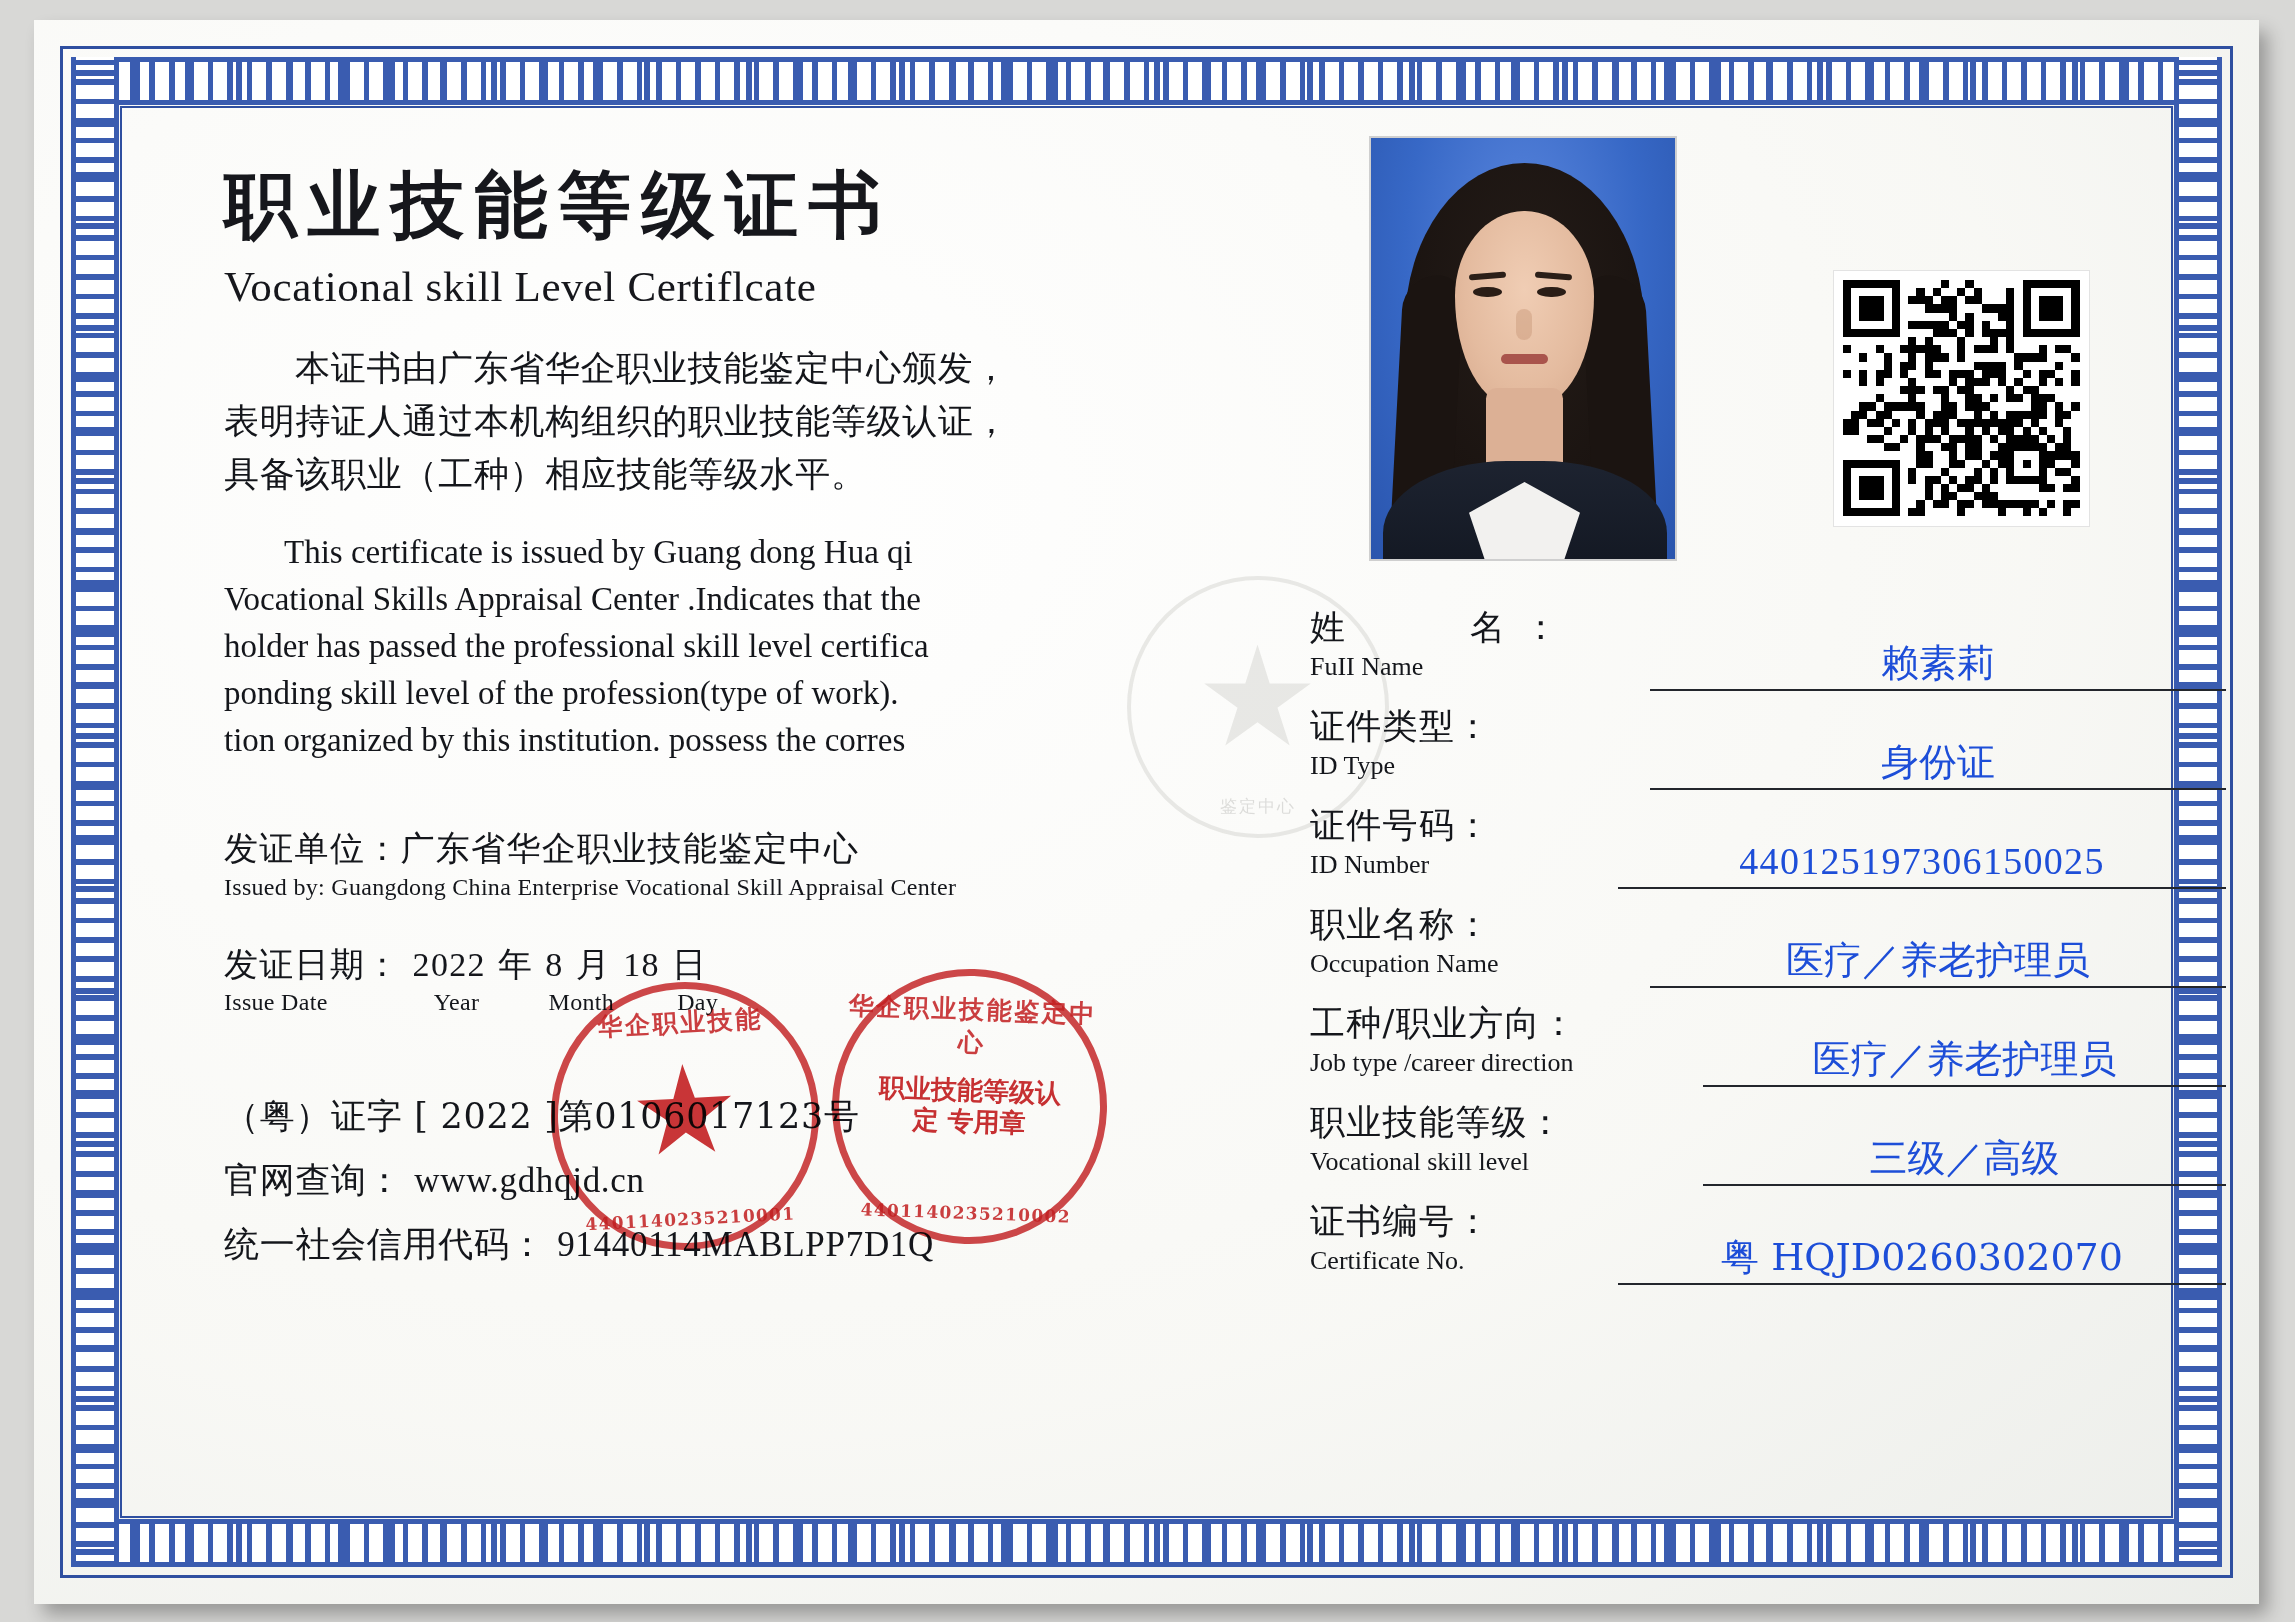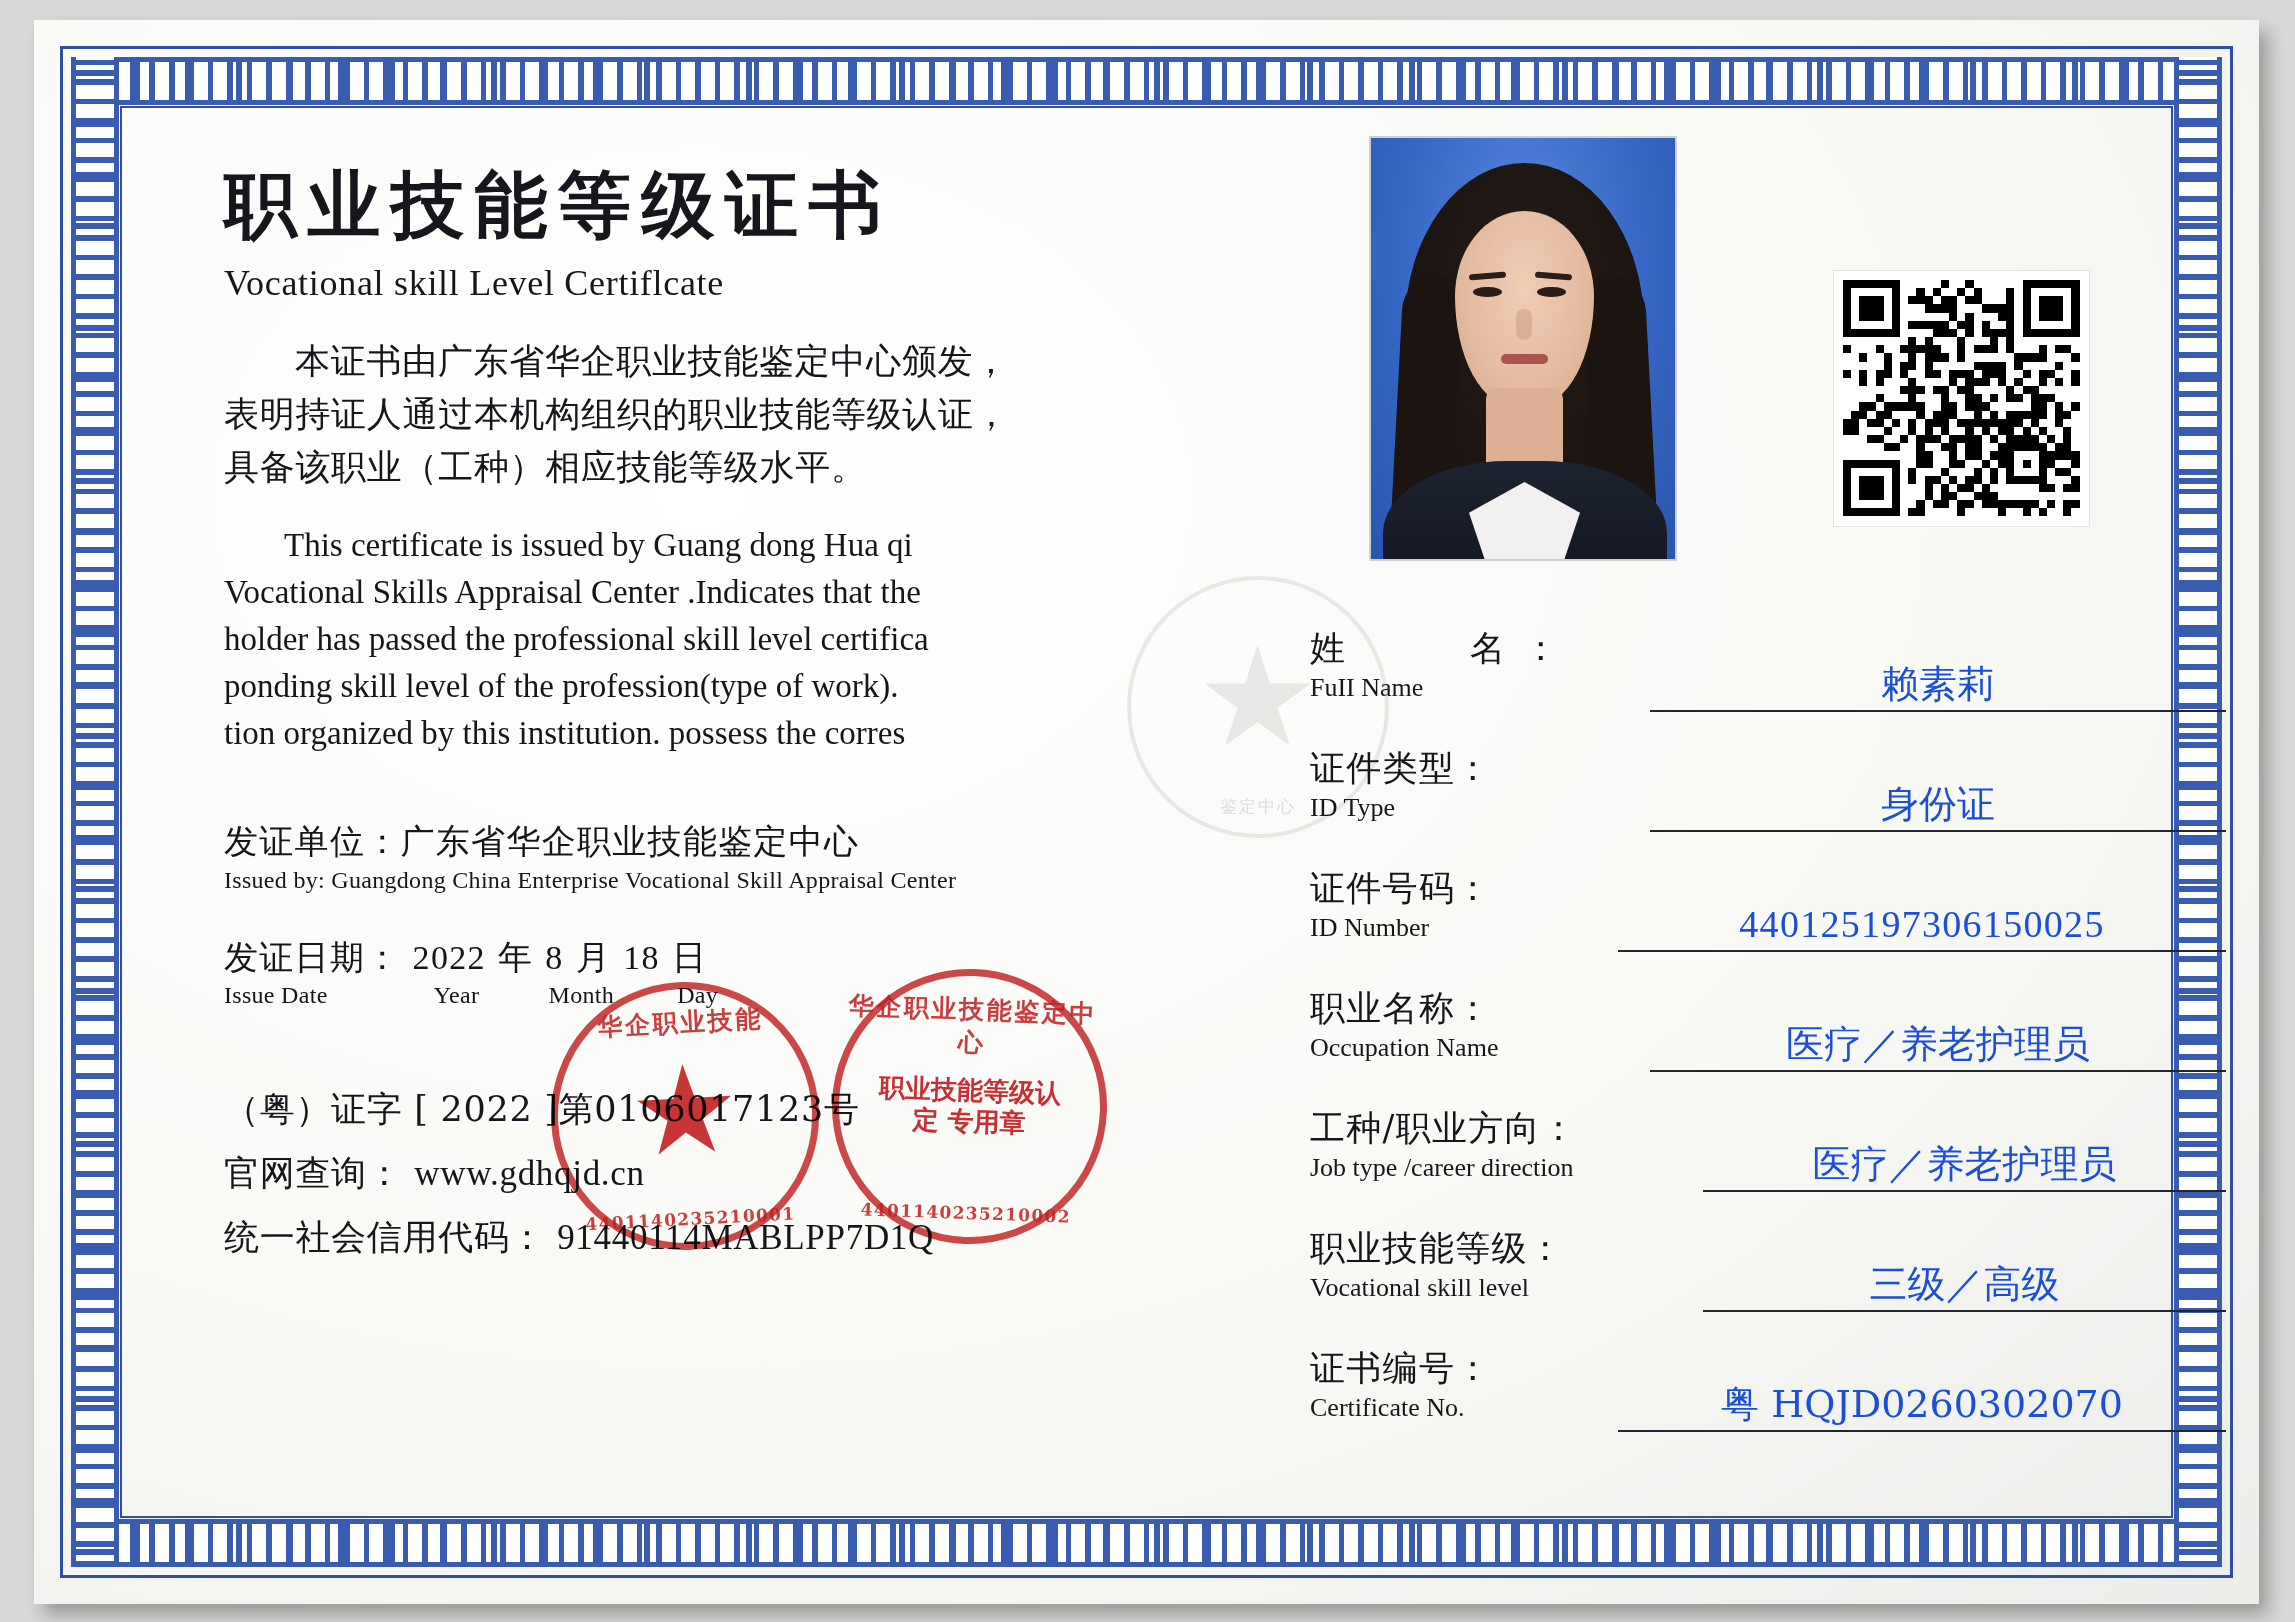--- a/index.html
+++ b/index.html
@@ -99,21 +99,21 @@
   #title-cn {
     font-family: "DejaVu Serif", serif;
     font-size: 73px;
     font-weight: 700;
     letter-spacing: 10.5px;
     color: #16171c;
     white-space: nowrap;
   }
   #title-en {
     font-family: "Liberation Serif", serif;
-    font-size: 36px;
+    font-size: 43px;
     color: #16171c;
     margin-top: 6.5px;
     letter-spacing: 0.7px;
   }
 
   #para-cn {
     margin-top: 31px;
     font-family: "DejaVu Serif", serif;
     font-size: 35px;
     line-height: 1.52;
@@ -216,21 +216,20 @@
 
   
   #fields {
     position: absolute;
     left: 1178px; top: 484px;
     width: 916px;
   }
   .field-row {
     position: relative;
     height: 99px;
-    margin-top: 21px;
   }
   .field-label {
     position: absolute;
     left: 0; top: 2.6px;
     width: 366px;
   }
   .label-cn {
     font-family: "DejaVu Serif", serif;
     font-size: 35px;
     color: #14161b;

